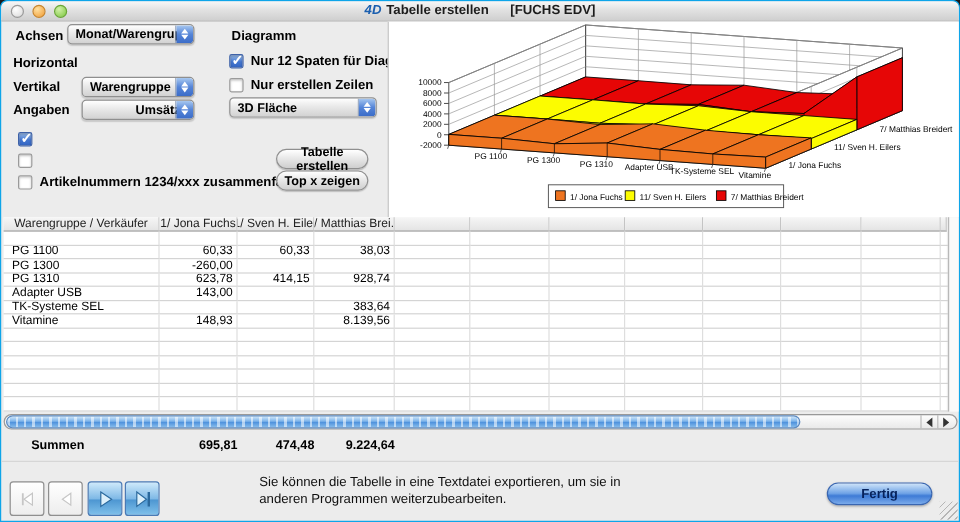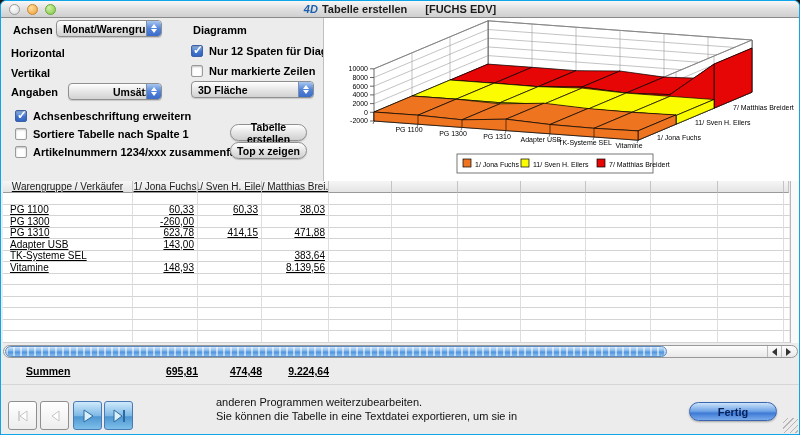--- a/index.html
+++ b/index.html
@@ -42,21 +42,21 @@
   .pushbtn{position:absolute;height:17px;background:linear-gradient(#ffffff,#e6e6e6 50%,#cfcfcf);
     border:1px solid #8f8f8f;border-radius:9px;font-size:10.5px;font-weight:700;
     display:flex;align-items:center;justify-content:center;font-family:"Liberation Sans",sans-serif;
     box-shadow:0 1px 1px rgba(0,0,0,.2);padding:0;}
   
   .chartpanel{position:absolute;left:322px;top:17px;width:478px;height:163px;background:#fff;
     border-left:1px solid #c0c0c0;}
   .chartpanel svg{display:block;}
   
   .tablewrap{position:absolute;left:2px;top:180px;width:786px;height:162px;background:#fff;}
-  .grid{display:grid;text-decoration:underline;}
+  .grid{display:grid;}
   .th{background:linear-gradient(#f6f6f6,#e4e4e4);border-bottom:1px solid #9a9a9a;border-right:1px solid #c4c4c4;
     font-size:10px;color:#222;display:flex;align-items:center;justify-content:center;overflow:hidden;white-space:nowrap;height:12px;}
   .td{border-bottom:1px solid #d4d4d4;border-right:1px solid #dedede;font-size:10px;height:11.5px;
     display:flex;align-items:center;overflow:hidden;white-space:nowrap;padding:0 3px;}
   .td.left{justify-content:flex-start;padding-left:7px;}
   .td.num{justify-content:flex-end;}
   .vscroll{position:absolute;left:789px;top:180px;width:9px;height:162px;background:#fafafa;border-left:1px solid #b8b8b8;}
   
   .hscroll{position:absolute;left:2px;top:344px;width:795px;height:13px;border:1px solid #999;
     border-radius:7px;background:linear-gradient(#fdfdfd,#e9e9e9);}
@@ -107,53 +107,58 @@
     <span class="cap">
         <i class="up"></i>
         <i class="dn"></i>
       </span>
   </div>
   <div class="lbl" style="left:192px;top:23px;">Diagramm</div>
 
   <div class="lbl" style="left:10px;top:46px;">Horizontal</div>
 
   <div class="lbl" style="left:10px;top:66px;">Vertikal</div>
+  <div class="popup" style="left:67px;top:63px;width:94px;">
+    <span>Warengruppe</span>
+    <span class="cap">
+        <i class="up"></i>
+        <i class="dn"></i>
+      </span>
+  </div>
 
   <div class="lbl" style="left:10px;top:85px;">Angaben</div>
   <div class="popup" style="left:67px;top:82px;width:94px;padding-left:44px;">
     <span>Umsätze</span>
     <span class="cap">
         <i class="up"></i>
         <i class="dn"></i>
       </span>
   </div>
 
   <div class="cbrow" style="left:190px;top:44px;">
     <span class="cb on"></span>
     <span class="cblabel">Nur 12 Spaten für Diagramm</span>
   </div>
   <div class="cbrow" style="left:190px;top:64px;">
     <span class="cb"></span>
-    <span class="cblabel">Nur markierte Zeilen</span>
+    <span class="cblabel">Nur erstellen Zeilen</span>
   </div>
   <div class="popup" style="left:190px;top:80px;width:123px;">
     <span>3D Fläche</span>
     <span class="cap">
         <i class="up"></i>
         <i class="dn"></i>
       </span>
   </div>
 
   <div class="cbrow" style="left:14px;top:109px;">
     <span class="cb on"></span>
-    <span class="cblabel">Achsenbeschriftung erweitern</span>
   </div>
   <div class="cbrow" style="left:14px;top:127px;">
     <span class="cb"></span>
-    <span class="cblabel">Sortiere Tabelle nach Spalte 1</span>
   </div>
   <div class="cbrow" style="left:14px;top:145px;">
     <span class="cb"></span>
     <span class="cblabel">Artikelnummern 1234/xxx zusammenfassen</span>
   </div>
 
   <button class="pushbtn" style="left:229px;top:123px;width:77px;">Tabelle erstellen</button>
   <button class="pushbtn" style="left:229px;top:141px;width:77px;">Top x zeigen</button>
 
   <div class="chartpanel">
@@ -354,21 +359,21 @@
           <div class="td num"></div>
           <div class="td num"></div>
           <div class="td num"></div>
           <div class="td num"></div>
           <div class="td num"></div>
         </div>
         <div class="grid" style="grid-template-columns: 130px 65px 64px 67px 63px 66px 63px 65px 65px 67px 66px 5px;">
           <div class="td left">PG 1310</div>
           <div class="td num">623,78</div>
           <div class="td num">414,15</div>
-          <div class="td num">471,88</div>
+          <div class="td num">928,74</div>
           <div class="td num"></div>
           <div class="td num"></div>
           <div class="td num"></div>
           <div class="td num"></div>
           <div class="td num"></div>
           <div class="td num"></div>
           <div class="td num"></div>
           <div class="td num"></div>
         </div>
         <div class="grid" style="grid-template-columns: 130px 65px 64px 67px 63px 66px 63px 65px 65px 67px 66px 5px;">
@@ -538,20 +543,20 @@
     </svg>
   </button>
   <button class="navbtn blue" style="left:103px;top:400px;">
     <svg width="16" height="16">
       <polygon points="3,2 11,8 3,14" fill="#dcf0fb" stroke="#2b6a9e"></polygon>
         <line x1="13" y1="2" x2="13" y2="14" stroke="#2b6a9e" stroke-width="2"></line>
     </svg>
   </button>
 
   <div class="info">
+    <div>Sie können die Tabelle in eine Textdatei exportieren, um sie in</div>
     <div>anderen Programmen weiterzubearbeiten.</div>
-    <div>Sie können die Tabelle in eine Textdatei exportieren, um sie in</div>
   </div>
 
   <button class="fertig">Fertig</button>
   <div class="grip"></div>
 
 </div>
 
 </body></html>

